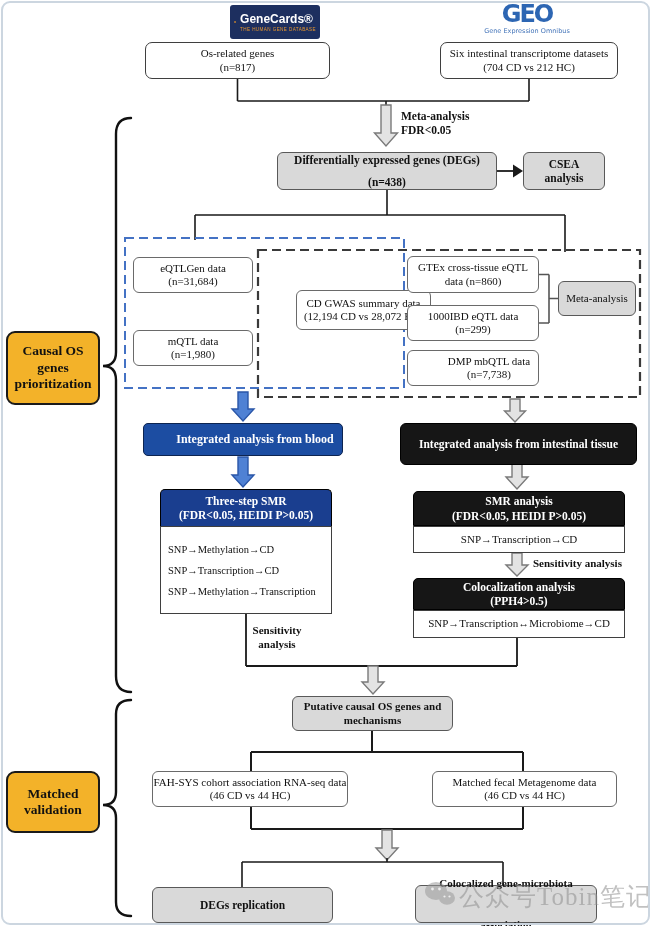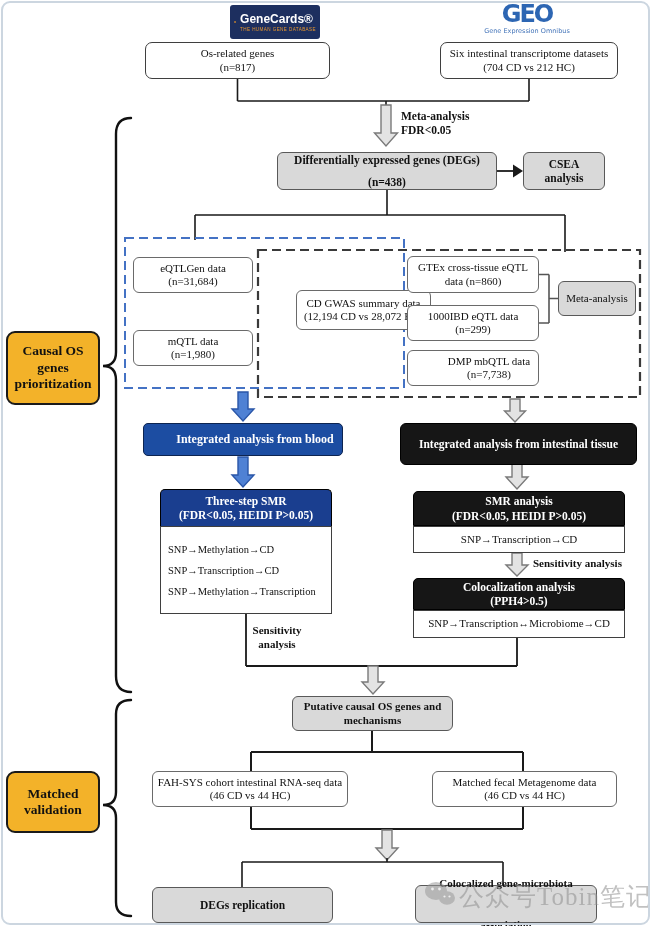--- a/index.html
+++ b/index.html
@@ -180,21 +180,21 @@
   <div class="box b-body" style="left:413px;top:610px;width:212px;height:28px;">
     <div>SNP→Transcription↔Microbiome→CD</div>
   </div>
 
   <div class="box b-gray" style="left:292px;top:696px;width:161px;height:35px;font-size:11px;">
     <div>Putative causal OS genes and</div>
     <div>mechanisms</div>
   </div>
 
   <div class="box b-white" style="left:152px;top:771px;width:196px;height:36px;">
-    <div>FAH-SYS cohort intestinal RNA-seq data</div>
+    <div>FAH-SYS cohort association RNA-seq data</div>
     <div>(46 CD vs 44 HC)</div>
   </div>
   <div class="box b-white" style="left:432px;top:771px;width:185px;height:36px;">
     <div>Matched fecal Metagenome data</div>
     <div>(46 CD vs 44 HC)</div>
   </div>
   <div class="box b-gray" style="left:152px;top:887px;width:181px;height:36px;">
     <div>DEGs replication</div>
   </div>
   <div class="box b-gray" style="left:415px;top:885px;width:182px;height:38px;font-size:11px;gap:28px;">

